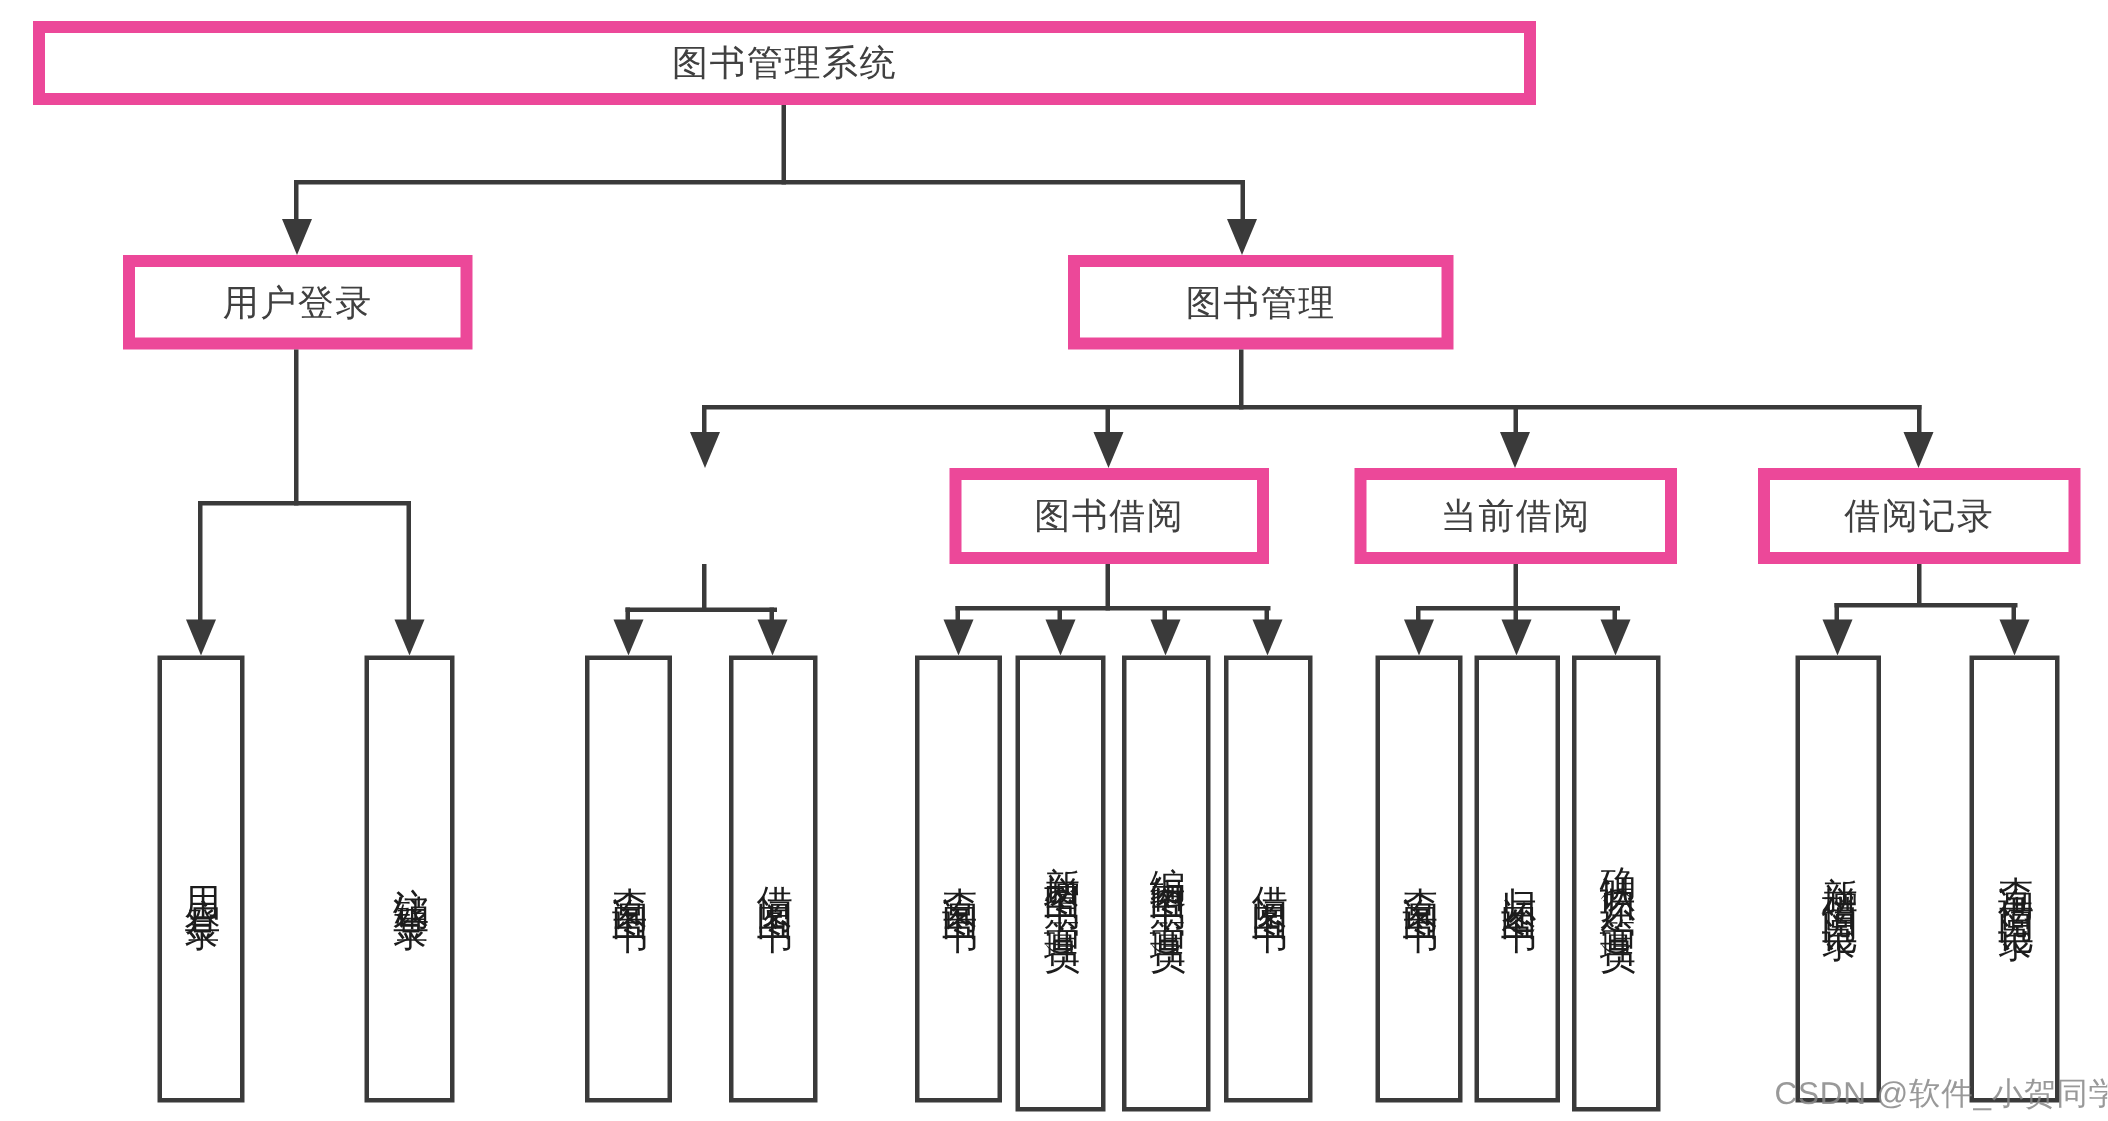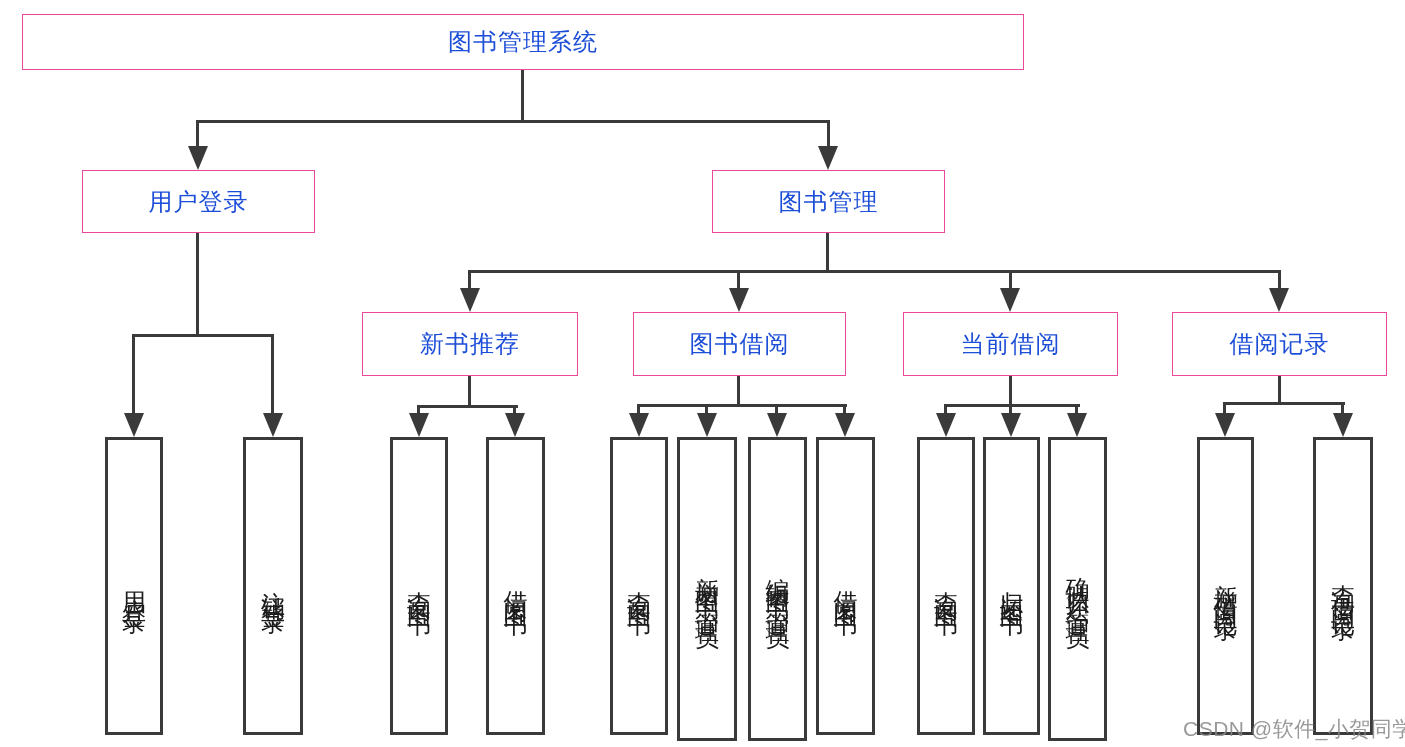--- a/index.html
+++ b/index.html
@@ -7,28 +7,28 @@
     position:relative;
     width:1405px;height:747px;
     background:#ffffff;
     font-family:"Liberation Sans","DejaVu Sans",sans-serif;
     color:#1c1c1c;
     overflow:hidden;
   }
   .box{
     position:absolute;
     box-sizing:border-box;
-    border:1px solid #ec4899;
+    border:8px solid #ec4899;
     background:#ffffff;
     display:flex;
     align-items:center;
     justify-content:center;
     font-size:24px;
     letter-spacing:1px;
-    color:#1d4ed8;
+    color:#404040;
   }
   .vbox{
     position:absolute;
     box-sizing:border-box;
     border:3px solid #3a3a3a;
     background:#ffffff;
     display:flex;
     align-items:center;
     justify-content:center;
     top:437px;
@@ -73,21 +73,21 @@
   <div class="vl" style="left:521px;top:70px;height:53px;"></div>
   <div class="hl" style="left:196px;top:120px;width:634px;"></div>
   <div class="vl" style="left:196px;top:120px;height:30px;"></div>
   <div class="ar" style="left:188px;top:146px;"></div>
   <div class="vl" style="left:827px;top:120px;height:30px;"></div>
   <div class="ar" style="left:818px;top:146px;"></div>
 
   <div class="box" style="left:82px;top:170px;width:233px;height:63px;">
     <span>用户登录</span>
   </div>
-  <div class="box" style="left:712px;top:170px;width:233px;height:63px;">
+  <div class="box" style="left:712px;top:170px;width:257px;height:63px;">
     <span>图书管理</span>
   </div>
 
   <div class="vl" style="left:196px;top:233px;height:104px;"></div>
   <div class="hl" style="left:132px;top:334px;width:142px;"></div>
   <div class="vl" style="left:132px;top:334px;height:82px;"></div>
   <div class="ar" style="left:124px;top:413px;"></div>
   <div class="vl" style="left:271px;top:334px;height:82px;"></div>
   <div class="ar" style="left:263px;top:413px;"></div>
 
@@ -95,23 +95,20 @@
   <div class="hl" style="left:468px;top:270px;width:813px;"></div>
   <div class="vl" style="left:468px;top:270px;height:22px;"></div>
   <div class="ar" style="left:460px;top:288px;"></div>
   <div class="vl" style="left:737px;top:270px;height:22px;"></div>
   <div class="ar" style="left:729px;top:288px;"></div>
   <div class="vl" style="left:1009px;top:270px;height:22px;"></div>
   <div class="ar" style="left:1000px;top:288px;"></div>
   <div class="vl" style="left:1278px;top:270px;height:22px;"></div>
   <div class="ar" style="left:1269px;top:288px;"></div>
 
-  <div class="box" style="left:362px;top:312px;width:216px;height:64px;">
-    <span>新书推荐</span>
-  </div>
   <div class="box" style="left:633px;top:312px;width:213px;height:64px;">
     <span>图书借阅</span>
   </div>
   <div class="box" style="left:1172px;top:312px;width:215px;height:64px;">
     <span>借阅记录</span>
   </div>
   <div class="box" style="left:903px;top:312px;width:215px;height:64px;">
     <span>当前借阅</span>
   </div>
 

